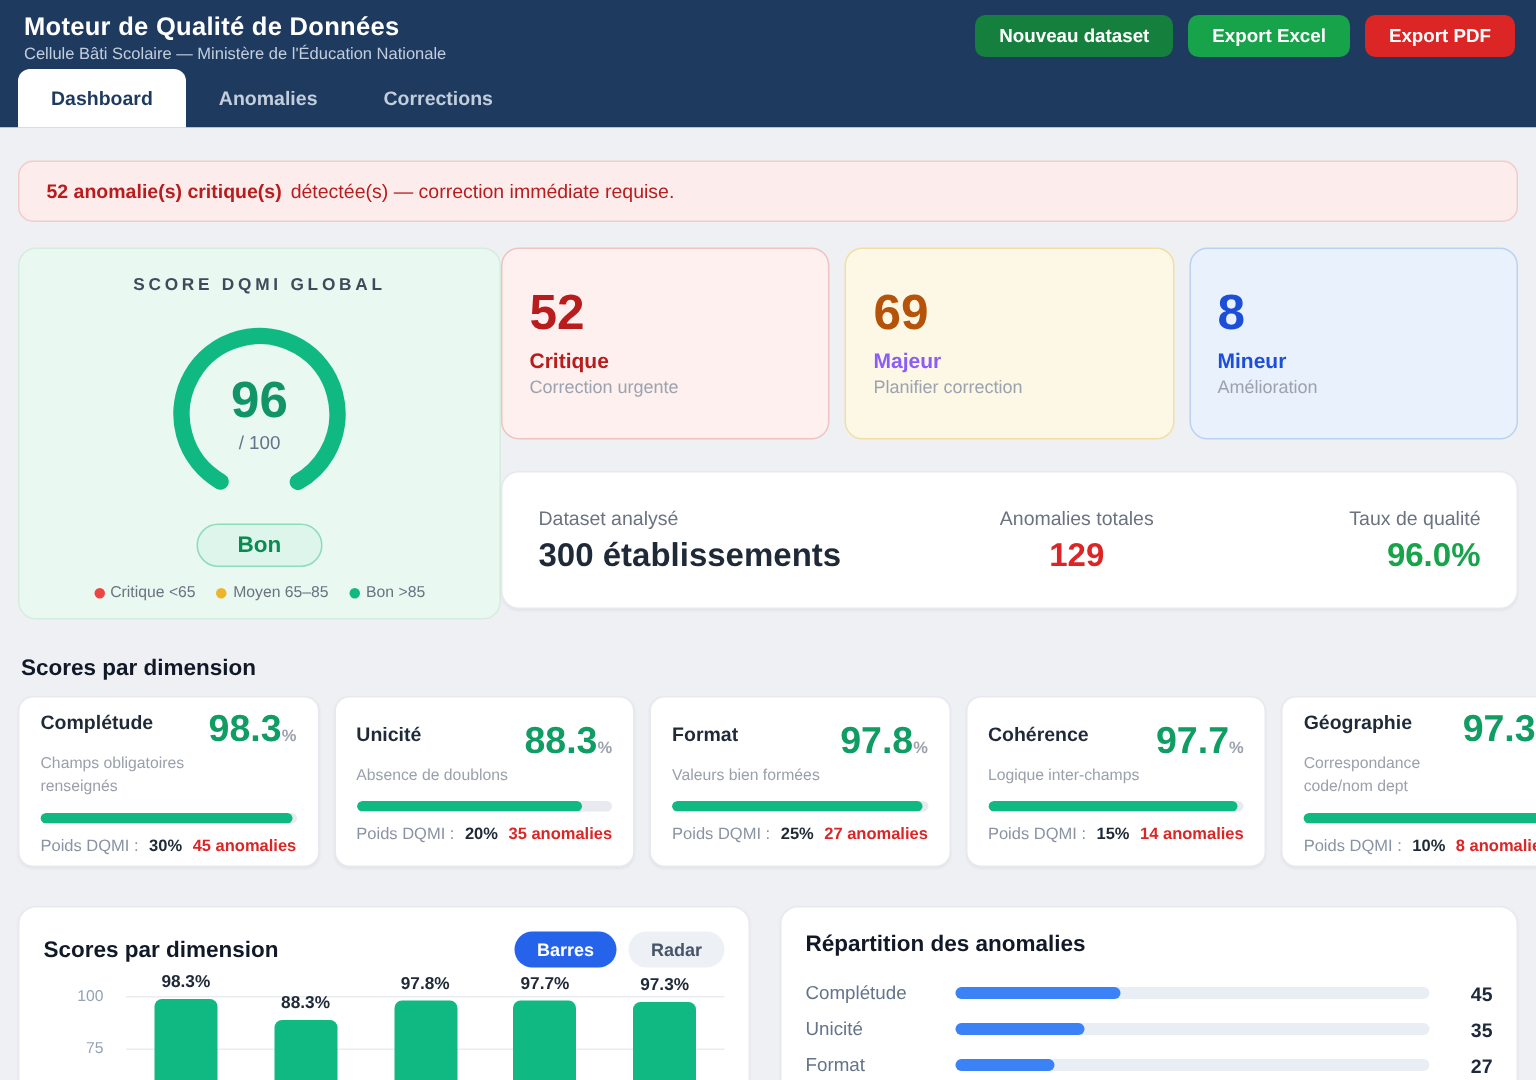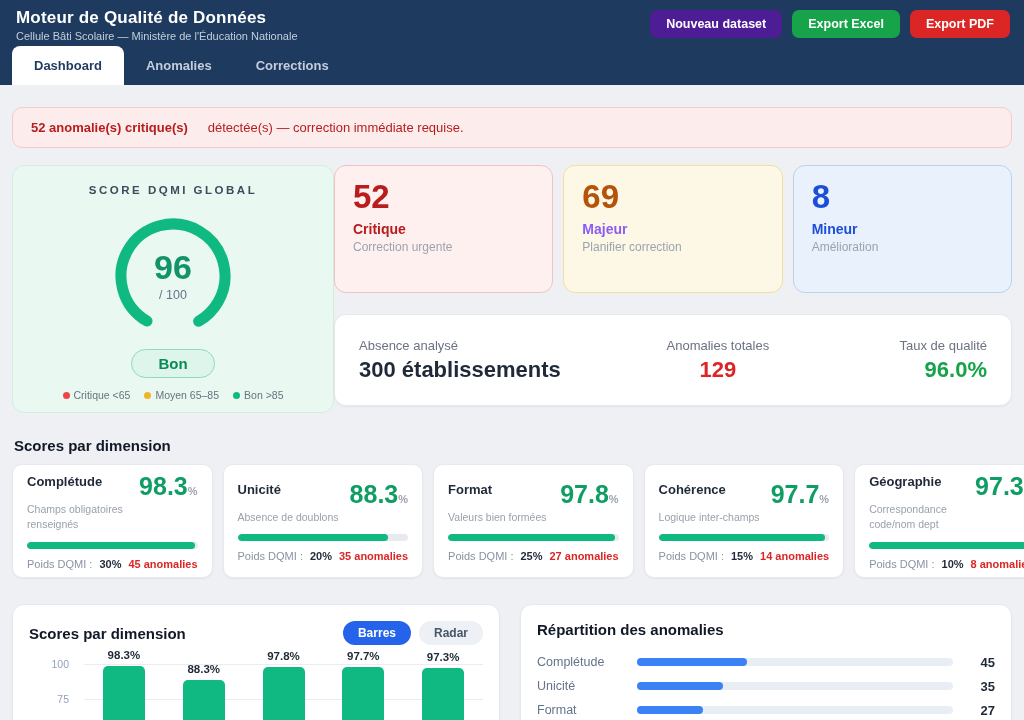--- a/index.html
+++ b/index.html
@@ -17,42 +17,42 @@
   .tab  { padding:12px 22px; font-size:13px; font-weight:bold; color:#c3cedd;
     border-radius:8px 8px 0 0; cursor:pointer; }
   .tab.active { background:#ffffff; color:#1e3a5f; }
 
   
   .main { position:absolute; top:85px; left:0; width:1024px; height:635px;
     background:#eef0f4; padding:0 12px; overflow:hidden; }
 
   .alert { margin-top:22px; height:41px; display:flex; align-items:center; padding:0 18px;
     background:#fdecec; border:1px solid #f5caca; border-radius:10px; color:#b91c1c; font-size:13px; }
-  .alert-b { font-weight:bold; margin-right:20px; }
+  .alert-b { font-weight:bold; margin-right:6px; }
 
   .row1 { display:flex; gap:0; margin-top:17px; }
 
   
   .gauge-card { width:322px; height:248px; flex:none; background:#e9f8f0;
     border:1px solid #d5ecdf; border-radius:12px; padding-top:18px; text-align:center; }
   .gauge-title { font-size:11.5px; font-weight:bold; letter-spacing:2.5px; color:#3f4b5b; }
   .gauge-wrap { position:relative; width:140px; height:140px; margin:10px auto 0; }
   .gauge-center { position:absolute; inset:0; display:flex; flex-direction:column;
     align-items:center; justify-content:center; }
   .gauge-num { font-size:34px; font-weight:bold; color:#129468; line-height:1; }
   .gauge-of  { font-size:12.5px; color:#64748b; margin-top:4px; }
   .badge { display:inline-block; margin-top:3px; padding:5px 26px; border-radius:17px;
     background:#ddf5ea; border:1.5px solid #8fdcba; color:#0c8a54; font-weight:bold; font-size:15px; }
   .legend { display:flex; justify-content:center; gap:14px; margin-top:11px; }
   .lg-item { display:flex; align-items:center; gap:4px; font-size:10.5px; color:#6b7280; }
   .lg-dot { width:7px; height:7px; border-radius:50%; }
 
   .row1-right { flex:1; display:flex; flex-direction:column; }
   .sev-row { display:flex; gap:10px; height:128px; }
-  .sev-card { flex:1; border-radius:12px; border:1px solid; padding:13px 18px; }
+  .sev-card { flex:1; border-radius:12px; border:1px solid; padding:24px 18px; }
   .sev-num   { font-size:33px; font-weight:bold; line-height:1.1; }
   .sev-label { font-size:14px; font-weight:bold; margin-top:6px; }
   .sev-sub   { font-size:12px; color:#9ca3af; margin-top:3px; }
 
   .dataset-card { margin-top:21px; height:92px; background:#fff; border:1px solid #e7e9ef;
     border-radius:12px; display:grid; grid-template-columns:1.5fr 1fr 1fr; align-items:center;
     padding:0 24px; box-shadow:0 1px 2px rgba(16,24,40,.05); }
   .ds-col.center { text-align:center; }
   .ds-col.right  { text-align:right; }
   .ds-label { font-size:13px; color:#6b7280; }
@@ -105,21 +105,21 @@
 </style>
 </head>
 <body>
 
 <div>
 
   <header class="hdr">
     <div class="hdr-title">Moteur de Qualité de Données</div>
     <div class="hdr-sub">Cellule Bâti Scolaire — Ministère de l'Éducation Nationale</div>
     <div class="hdr-btns">
-        <button class="hbtn" style="background: #4c1d95;">Nouveau dataset</button>
+        <button class="hbtn" style="background: #15803d;">Nouveau dataset</button>
         <button class="hbtn" style="background: rgb(22, 163, 74);">Export Excel</button>
         <button class="hbtn" style="background: rgb(220, 38, 38);">Export PDF</button>
       </div>
     <nav class="tabs">
         <div class="tab active">Dashboard</div>
         <div class="tab">Anomalies</div>
         <div class="tab">Corrections</div>
       </nav>
   </header>
 
@@ -173,21 +173,21 @@
               <div class="sev-sub">Planifier correction</div>
             </div>
             <div class="sev-card" style="background: rgb(233, 241, 252); border-color: rgb(185, 210, 242);">
               <div class="sev-num" style="color: rgb(29, 78, 216);">8</div>
               <div class="sev-label" style="color: rgb(29, 78, 216);">Mineur</div>
               <div class="sev-sub">Amélioration</div>
             </div>
           </div>
         <section class="dataset-card">
             <div class="ds-col left">
-              <div class="ds-label">Absence analysé</div>
+              <div class="ds-label">Dataset analysé</div>
               <div class="ds-value" style="color: rgb(31, 41, 55);">300 établissements</div>
             </div>
             <div class="ds-col center">
               <div class="ds-label">Anomalies totales</div>
               <div class="ds-value" style="color: rgb(220, 38, 38);">129</div>
             </div>
             <div class="ds-col right">
               <div class="ds-label">Taux de qualité</div>
               <div class="ds-value" style="color: rgb(22, 163, 74);">96.0%</div>
             </div>

